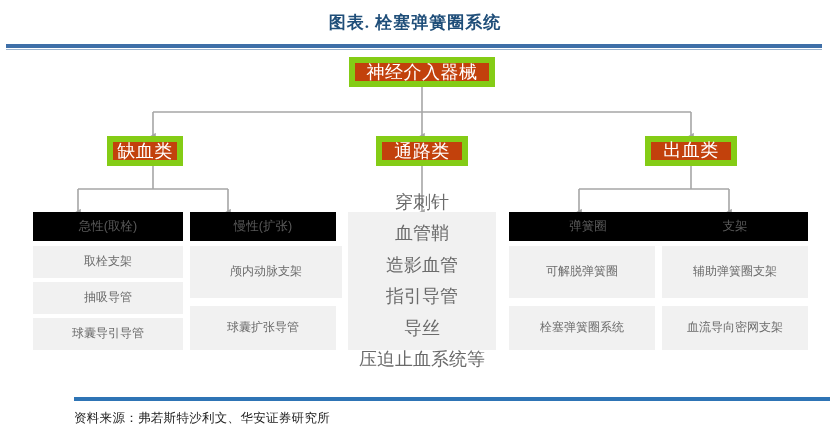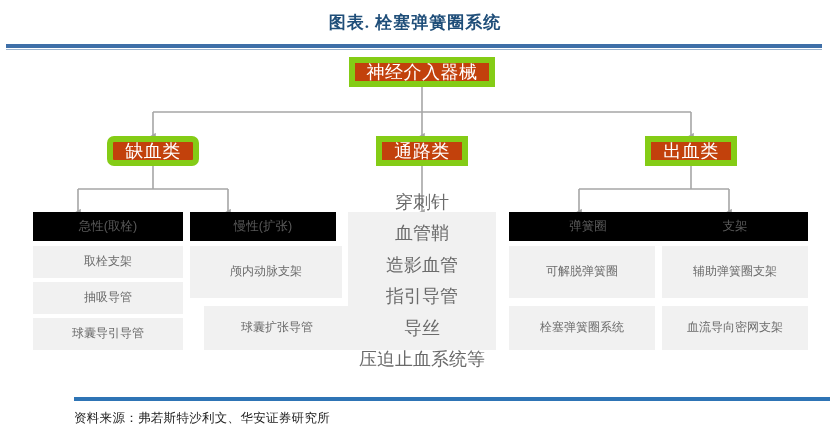--- a/index.html
+++ b/index.html
@@ -160,34 +160,34 @@
 
       <path d="M691,116 L691,139"></path>
       <path d="M579,139 L729,139"></path>
       <path d="M579,139 L579,162" marker-end="url(#arw)"></path>
       <path d="M729,139 L729,162" marker-end="url(#arw)"></path>
     </g>
   </svg>
 
   <div class="node node-root" style="left:349px; top:7px; width:146px; height:30px;">神经介入器械</div>
 
-  <div class="node node-l2" style="left:107px; top:86px; width:92px; height:30px;border-radius:7px;">缺血类</div>
+  <div class="node node-l2" style="left:107px; top:86px; width:76px; height:30px;">缺血类</div>
 
   <div class="node node-l2" style="left:376px; top:86px; width:92px; height:30px;">通路类</div>
 
-  <div class="node node-l2" style="left:645px; top:86px; width:92px; height:30px;">出血类</div>
+  <div class="node node-l2" style="left:645px; top:86px; width:92px; height:30px;font-family:Liberation Mono, monospace;">出血类</div>
 
   <div class="node node-head" style="left:33px; top:162px; width:150px; height:29px;">急性(取栓)</div>
   <div class="node node-leaf" style="left:33px; top:196px; width:150px; height:32px;">取栓支架</div>
   <div class="node node-leaf" style="left:33px; top:232px; width:150px; height:32px;">抽吸导管</div>
   <div class="node node-leaf" style="left:33px; top:268px; width:150px; height:32px;">球囊导引导管</div>
 
   <div class="node node-head" style="left:190px; top:162px; width:146px; height:29px;">慢性(扩张)</div>
   <div class="node node-leaf" style="left:190px; top:196px; width:152px; height:52px;">颅内动脉支架</div>
-  <div class="node node-leaf" style="left:190px; top:256px; width:146px; height:44px;margin-left:14px;">球囊扩张导管</div>
+  <div class="node node-leaf" style="left:190px; top:256px; width:146px; height:44px;">球囊扩张导管</div>
 
   <div class="node node-stack" style="left:348px; top:162px; width:148px; height:138px;">
     <span class="stack-line">穿刺针</span>
     <span class="stack-line">血管鞘</span>
     <span class="stack-line">造影血管</span>
     <span class="stack-line">指引导管</span>
     <span class="stack-line">导丝</span>
     <span class="stack-line">压迫止血系统等</span>
   </div>
 

